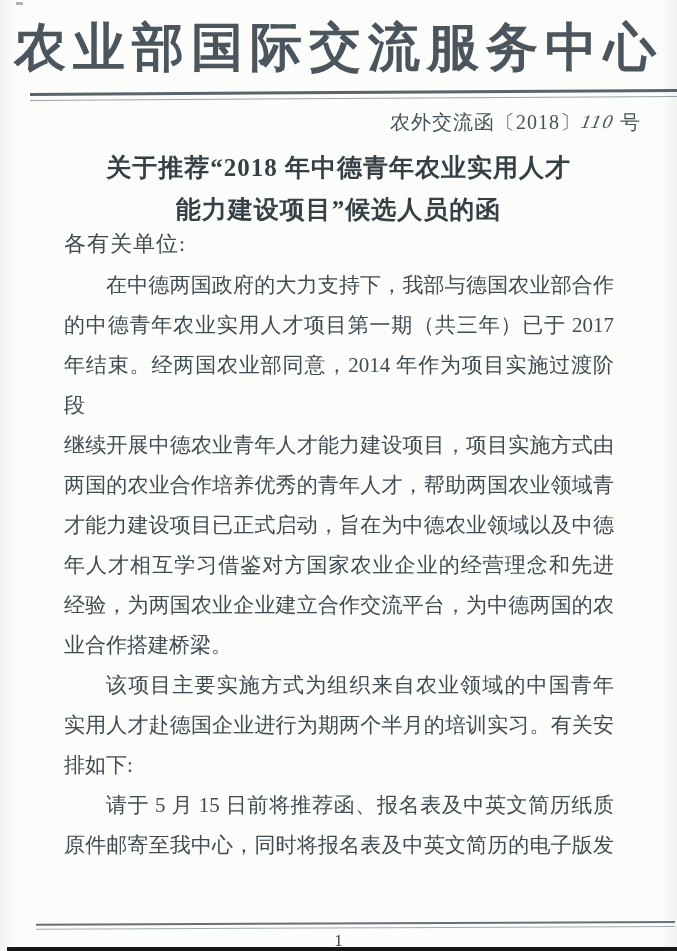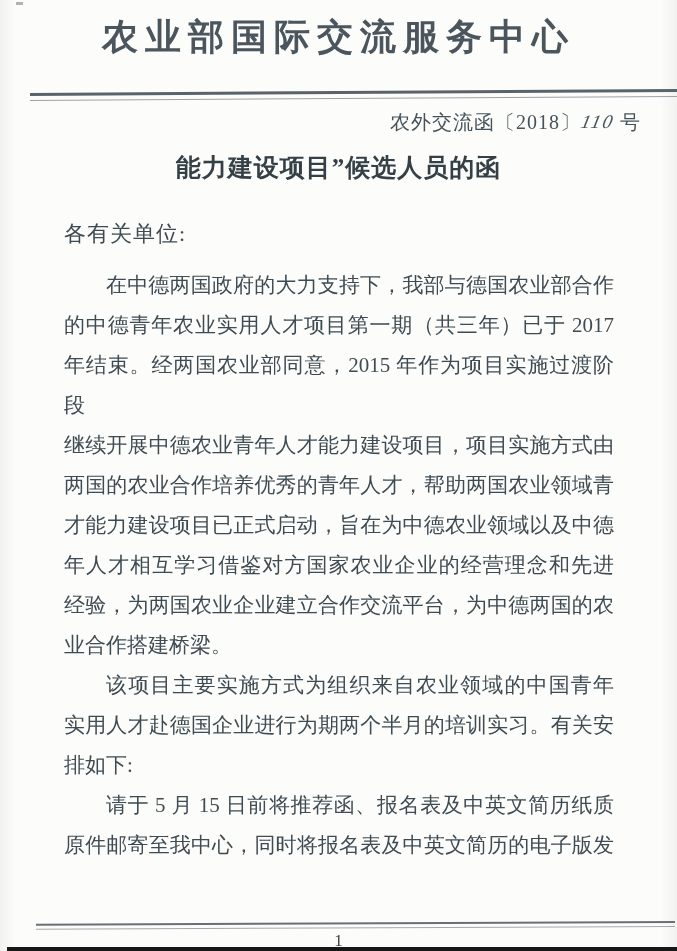--- a/index.html
+++ b/index.html
@@ -13,21 +13,21 @@
     box-shadow:0 0 4px rgba(0,0,0,.25);
   }
   
   .page::before{
     content:"";position:absolute;inset:0;pointer-events:none;
     background:linear-gradient(90deg,rgba(190,195,197,.18) 0,rgba(255,255,255,0) 14px,rgba(255,255,255,0) 660px,rgba(205,208,210,.22) 100%);
   }
   .org-name{
     position:absolute;top:13px;left:0;right:0;
     text-align:center;
-    font-size:36px;font-weight:700;
+    font-size:52px;font-weight:700;
     letter-spacing:7px;
     color:#4b555d;
     white-space:nowrap;
   }
   .head-rule{
     position:absolute;top:89px;left:30px;right:0;
     height:4px;
     border-top:3px solid #59636a;
     border-bottom:1px solid #9aa2a7;
     transform:rotate(-0.35deg);
@@ -48,21 +48,21 @@
   }
   .doc-title{
     position:absolute;top:147px;left:0;right:0;
     text-align:center;
     font-size:25px;font-weight:700;
     line-height:42px;
     color:#343f46;
     letter-spacing:1px;
   }
   .salutation{
-    position:absolute;top:219px;left:64px;
+    position:absolute;top:229px;left:64px;
     font-size:22px;color:#3e4a51;
     letter-spacing:1px;
     text-align:right;
   }
   .body-text{
     position:absolute;top:265px;left:64px;width:550px;
     font-size:21px;
     line-height:40px;
     color:#3f4b52;
   }
@@ -104,30 +104,31 @@
 
   <div class="corner-mark"></div>
 
   <div class="org-name">农业部国际交流服务中心</div>
 
   <div class="head-rule"></div>
 
   <div class="ref-line"><span>农外交流函〔2018〕</span><span class="ref-number">110</span><span> 号</span></div>
 
   <div class="doc-title">
+    <div>关于推荐“2018 年中德青年农业实用人才</div>
     <div>能力建设项目”候选人员的函</div>
   </div>
 
   <div class="salutation">各有关单位:</div>
 
   <div class="body-text">
 
   <div class="line indent fill">在中德两国政府的大力支持下，我部与德国农业部合作</div>
       <div class="line fill">的中德青年农业实用人才项目第一期（共三年）已于 2017</div>
-      <div class="line fill">年结束。经两国农业部同意，2015 年作为项目实施过渡阶段</div>
+      <div class="line fill">年结束。经两国农业部同意，2014 年作为项目实施过渡阶段</div>
       <div class="line fill">继续开展中德农业青年人才能力建设项目，项目实施方式由</div>
       <div class="line fill">两国的农业合作培养优秀的青年人才，帮助两国农业领域青</div>
       <div class="line fill">才能力建设项目已正式启动，旨在为中德农业领域以及中德</div>
       <div class="line fill">年人才相互学习借鉴对方国家农业企业的经营理念和先进</div>
       <div class="line fill">经验，为两国农业企业建立合作交流平台，为中德两国的农</div>
       <div class="line">业合作搭建桥梁。</div>
       <div class="line indent fill">该项目主要实施方式为组织来自农业领域的中国青年</div>
       <div class="line fill">实用人才赴德国企业进行为期两个半月的培训实习。有关安</div>
       <div class="line">排如下:</div>
       <div class="line indent fill">请于 5 月 15 日前将推荐函、报名表及中英文简历纸质</div>

